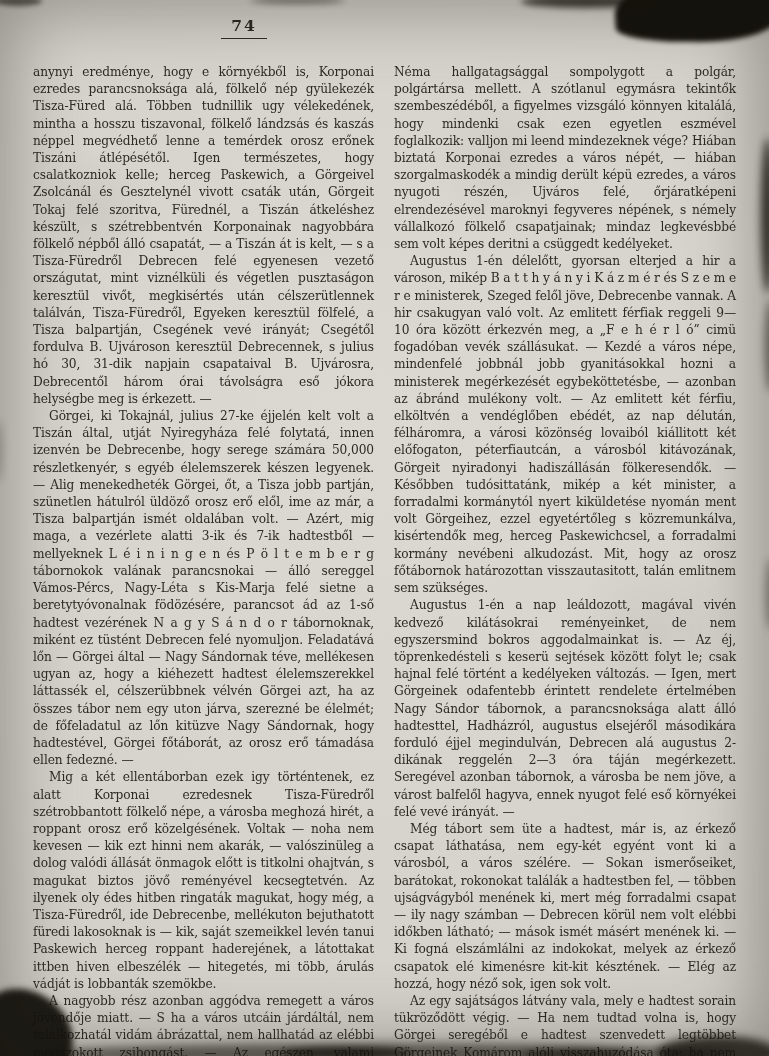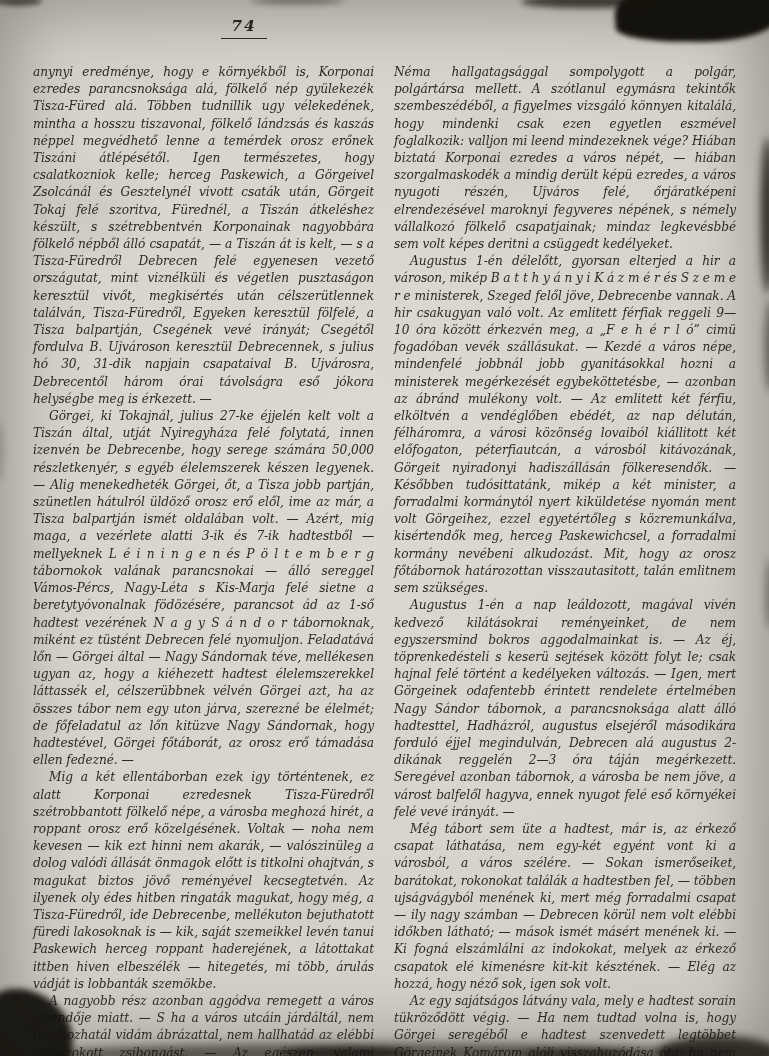--- a/index.html
+++ b/index.html
@@ -5,21 +5,20 @@
   * { margin:0; padding:0; box-sizing:border-box; }
   html,body { width:769px; height:1056px; overflow:hidden; }
   body { font-family:"DejaVu Serif", "Liberation Serif", serif; background:#9a9792; }
 
   .page {
     position:relative; width:769px; height:1056px; overflow:hidden;
     color:#2b2a26;
     background:
       radial-gradient(ellipse 120% 95% at 48% 42%, #dcd9d3 0%, #d6d3cd 48%, #cfccc6 72%, #c2bfb9 90%, #aeaba5 100%);
     box-shadow: inset 0 0 70px 12px rgba(70,66,58,0.45);
-    font-style: italic;
   }
   .mottle {
     position:absolute; inset:0; pointer-events:none;
     background:
       radial-gradient(circle 90px at 12% 20%, rgba(0,0,0,0.05), transparent 70%),
       radial-gradient(circle 120px at 85% 60%, rgba(0,0,0,0.05), transparent 70%),
       radial-gradient(circle 70px at 40% 85%, rgba(0,0,0,0.04), transparent 70%),
       radial-gradient(circle 100px at 65% 15%, rgba(0,0,0,0.04), transparent 70%);
   }
 

